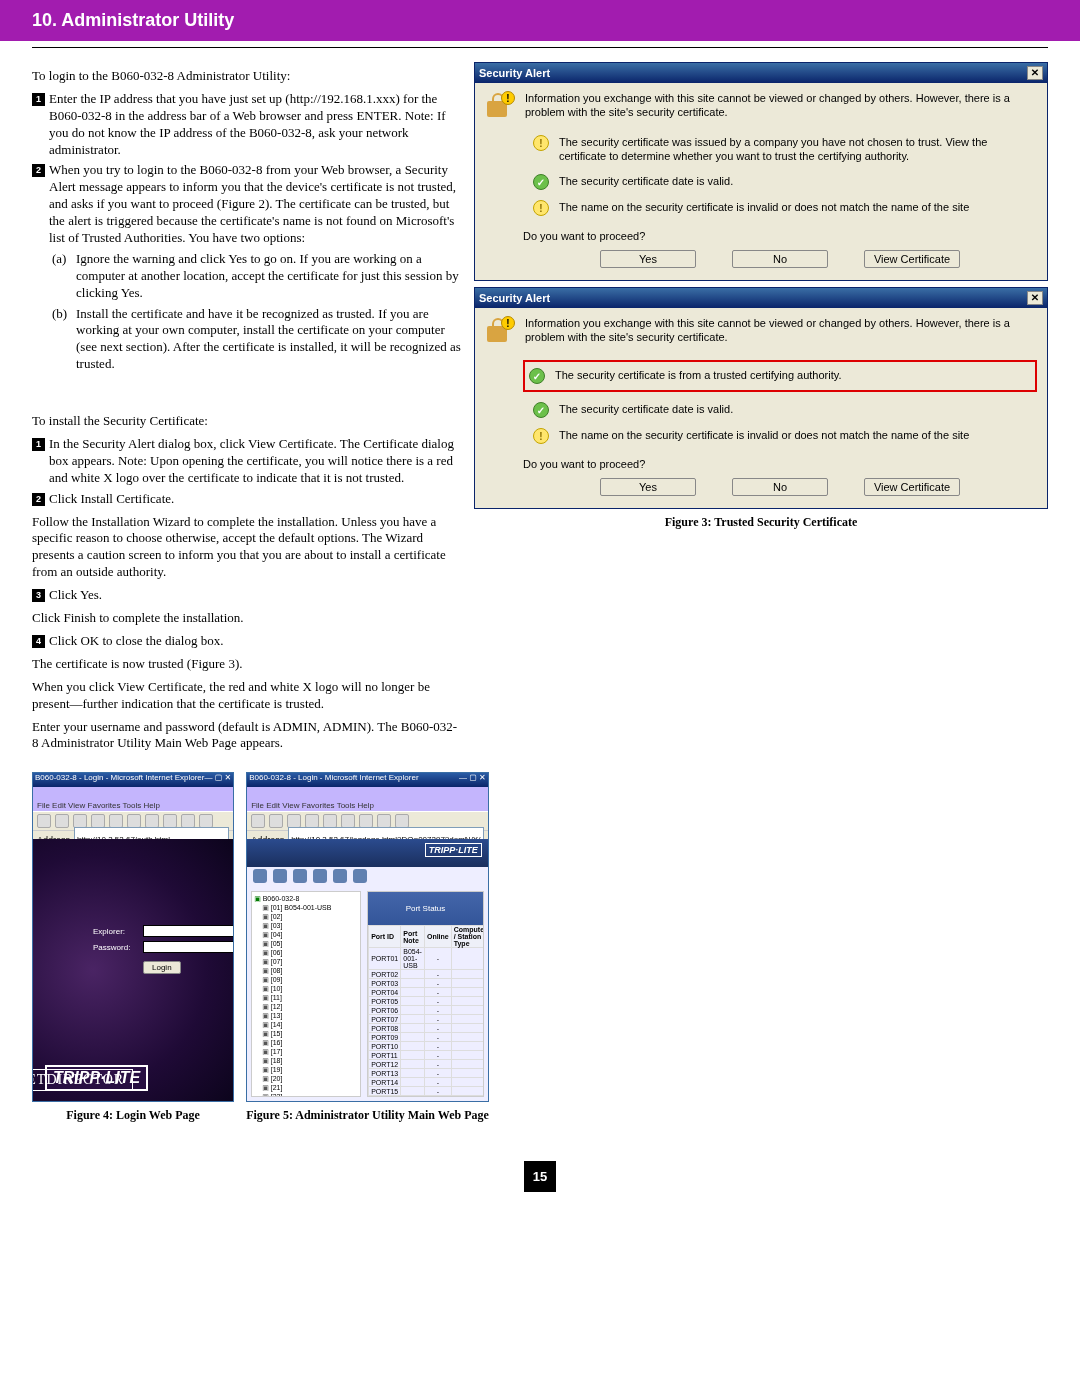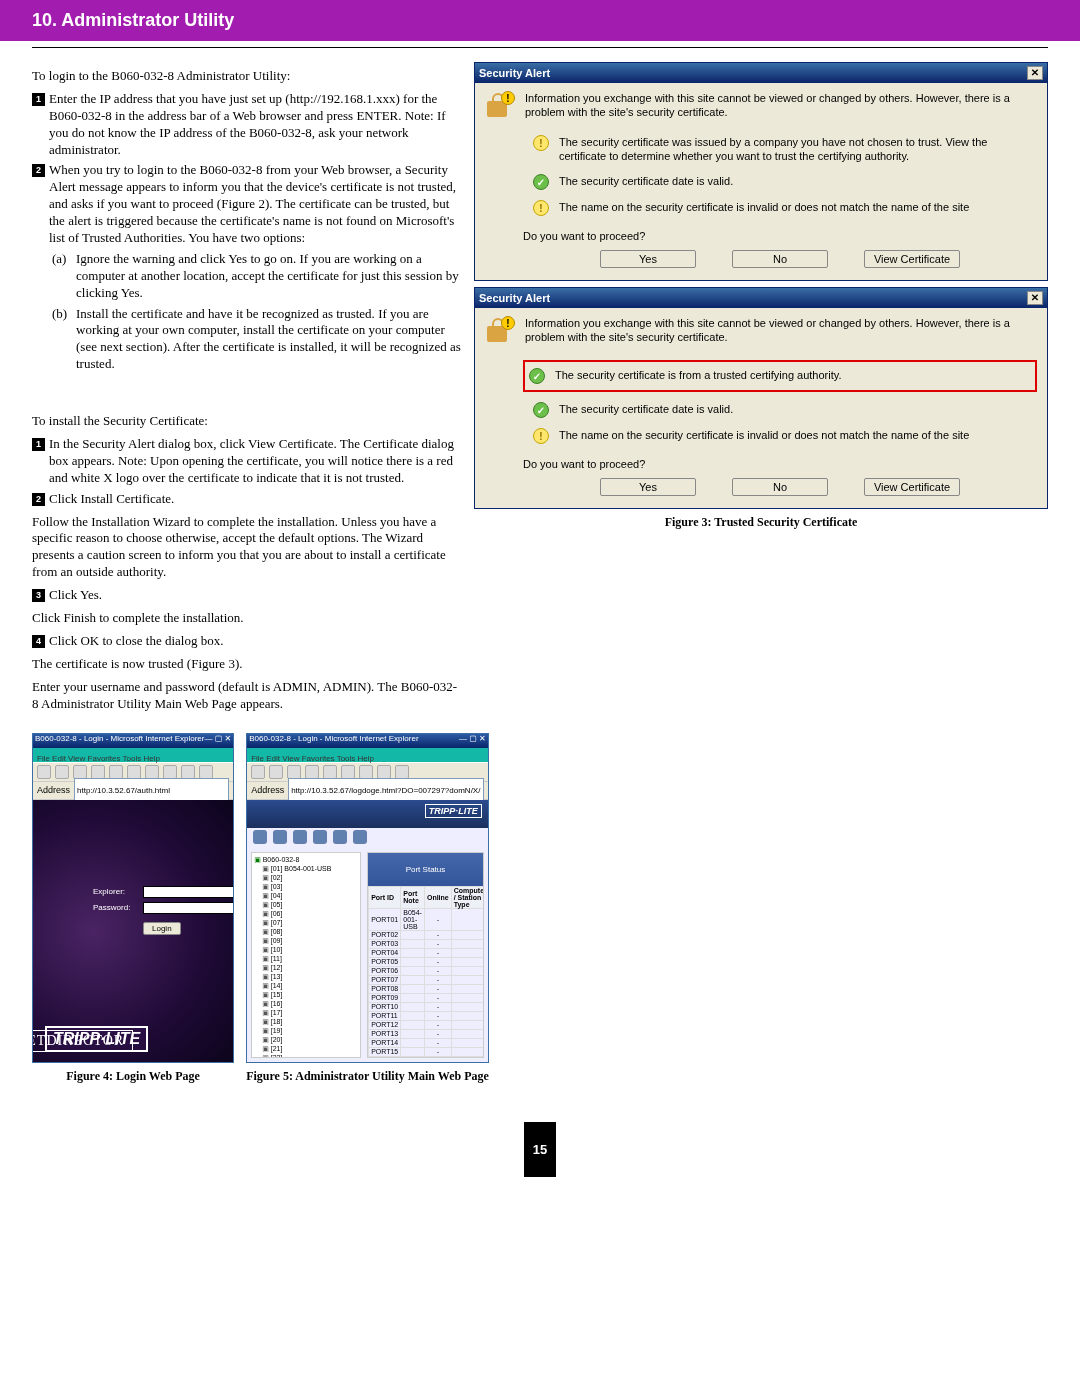--- a/index.html
+++ b/index.html
@@ -37,21 +37,21 @@
   .dlg-item .txt { flex: 1; line-height: 1.3; }
   .highlight { border: 2px solid #d00; padding: 6px 4px; margin: 4px 0 4px 40px; }
   .dlg-q { margin: 14px 0 8px 40px; }
   .dlg-btns { display: flex; gap: 36px; justify-content: center; margin: 6px 0 2px 40px; }
   .dlg-btns button { font-family: Tahoma, Arial, sans-serif; font-size: 11px; padding: 2px 0; width: 96px; background: #ece9d8; border: 1px solid #888; border-radius: 2px; }
   .fig-caption { text-align: center; font-weight: bold; margin: 6px 0 18px 0; font-size: 12px; }
   
   .shots { display: flex; gap: 12px; padding: 0 32px; margin-top: 14px; }
   .shot { flex: 1; border: 1px solid #3a6ea5; background: #eef; height: 330px; position: relative; font-family: Tahoma, Arial, sans-serif; font-size: 9px; overflow: hidden; }
   .shot .titlebar { background: linear-gradient(#2a5ca5,#0a246a); height: 14px; display: flex; justify-content: space-between; color: #fff; padding: 0 2px; font-size: 8px; }
-  .shot .menubar { background: #14b8a6; height: 14px; padding: 4px 4px; font-size: 8px; color: #333; line-height: 14px; }
+  .shot .menubar { background: #c4b5fd; height: 14px; padding: 12px 4px; font-size: 8px; color: #333; line-height: 14px; }
   .shot .toolbar { background: #ece9d8; height: 20px; border-top: 1px solid #fff; border-bottom: 1px solid #ccc; display: flex; align-items: center; gap: 4px; padding: 0 4px; }
   .shot .tbico { width: 14px; height: 14px; background: #ddd; border: 1px solid #aaa; border-radius: 2px; }
   .shot .addr { background: #ece9d8; height: 18px; display: flex; align-items: center; padding: 0 4px; gap: 4px; border-bottom: 1px solid #ccc; }
   .shot .addr input { flex: 1; font-size: 8px; height: 25px; border: 1px solid #7f9db9; padding: 0 2px; }
   .login-bg { position: absolute; top: 66px; left: 0; right: 0; bottom: 0; background: radial-gradient(circle at 30% 50%, #4a2464 0%, #1f0a36 60%, #0c041c 100%); }
   .login-form { position: absolute; top: 82px; left: 60px; width: 180px; }
   .login-form .field { display: flex; margin: 4px 0; align-items: center; }
   .login-form .field label { color: #fff; font-size: 8px; width: 50px; }
   .login-form .field input { flex: 1; height: 12px; font-size: 8px; border: 1px solid #000; background: #fff; }
   .login-form button { margin: 4px 0 0 50px; font-size: 8px; padding: 1px 8px; background: #ece9d8; border: 1px solid #888; border-radius: 2px; }
@@ -63,21 +63,21 @@
   .admin-icons .aico { width: 14px; height: 14px; background: #6080b0; border-radius: 3px; }
   .admin-tree { position: absolute; top: 118px; left: 4px; width: 110px; bottom: 4px; overflow: hidden; background: #fff; border: 1px solid #ccc; font-size: 7px; line-height: 9px; padding: 2px; }
   .admin-tree .node { white-space: nowrap; }
   .admin-tree .node::before { content: "▣ "; color: #555; }
   .admin-tree .rootnode::before { content: "▣ "; color: #007a00; }
   .admin-table { position: absolute; top: 118px; left: 120px; right: 4px; bottom: 4px; border: 1px solid #ccc; overflow: hidden; }
   .admin-table .thdr { background: linear-gradient(#4466aa,#335599); color: #fff; text-align: center; font-size: 8px; padding: 12px; }
   .admin-table table { width: 100%; border-collapse: collapse; font-size: 7px; }
   .admin-table th, .admin-table td { border: 1px solid #ddd; padding: 0 2px; text-align: left; height: 9px; }
   .admin-table th { background: #eef0f8; }
-  .page-num { width: 32px; margin: 20px auto 0 auto; background: #000; color: #fff; text-align: center; font-family: Arial, sans-serif; font-weight: bold; padding: 20px 0; font-size: 13px; }
+  .page-num { width: 32px; margin: 20px auto 0 auto; background: #000; color: #fff; text-align: center; font-family: Arial, sans-serif; font-weight: bold; padding: 8px 0; font-size: 13px; }
 </style>
 </head>
 <body>
 
 <div class="page">
   <div class="header-bar">10. Administrator Utility</div>
   <div class="hr"></div>
 
   <div class="content">
     <div class="leftcol">
@@ -126,20 +126,21 @@
       <p class="sub"><span>Click </span><span class="b">Finish</span><span> to complete the installation.</span></p>
 
       <div class="step">
         <div class="num">4</div>
         <div class="body">
           <span>Click </span><span class="b">OK</span><span> to close the dialog box.</span>
         </div>
       </div>
 
       <p>The certificate is now trusted (Figure 3).</p>
+      <p><span>When you click </span><span class="b">View Certificate</span><span>, the red and white </span><span class="b">X</span><span> logo will no longer be present—further indication that the certificate is trusted.</span></p>
       <p>Enter your username and password (default is ADMIN, ADMIN). The B060-032-8 Administrator Utility Main Web Page appears.</p>
     </div>
 
     <div class="rightcol">
 
       <div class="dlg">
         <div class="dlg-title">
           <span>Security Alert</span>
           <span class="dlg-close">✕</span>
         </div>

